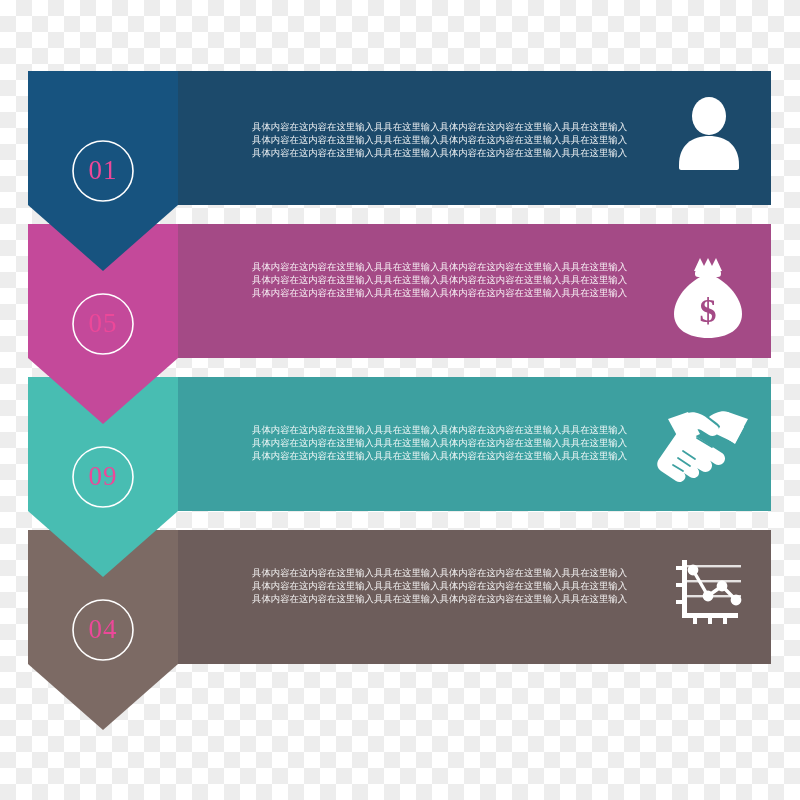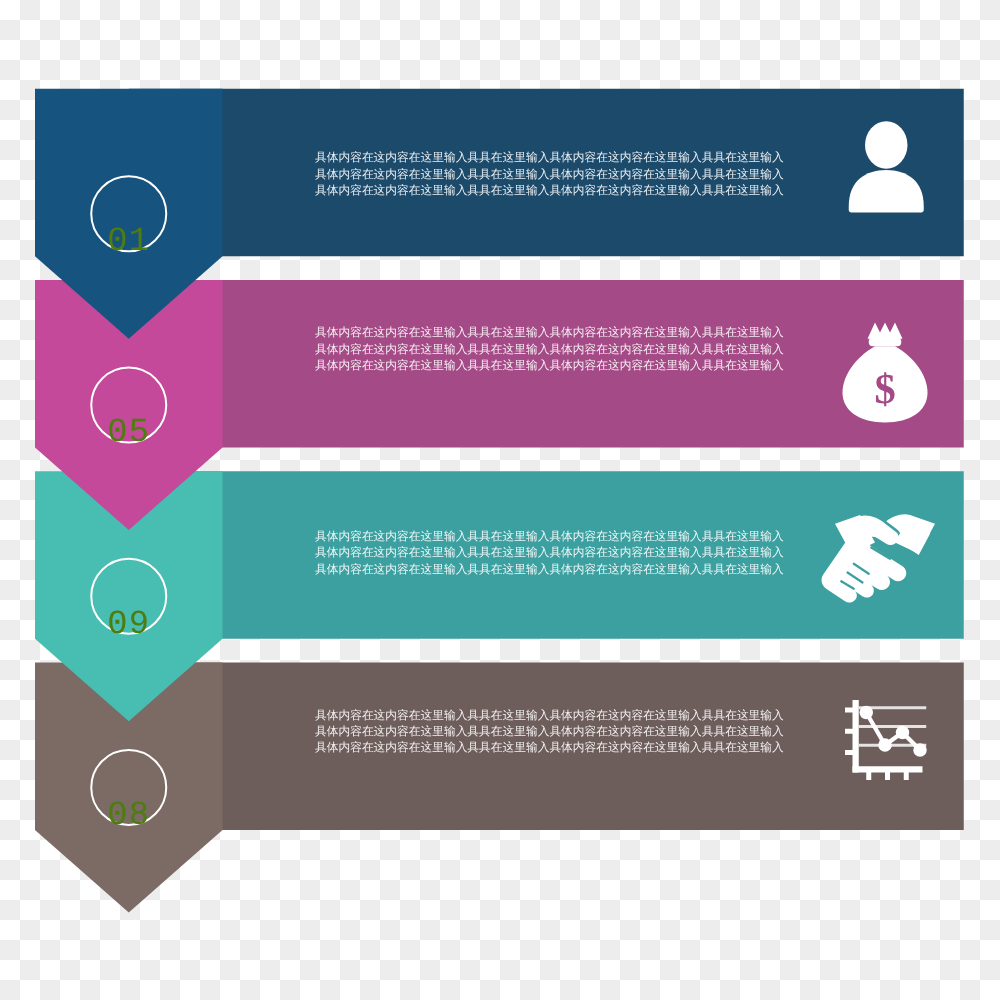--- a/index.html
+++ b/index.html
@@ -34,41 +34,40 @@
     left: 0;
     top: 0;
     width: 800px;
     height: 800px;
     display: block;
   }
 
   .band-text {
     position: absolute;
     color: #ffffff;
-    font-family: Liberation Mono, monospace;
+    font-family: Liberation Sans, sans-serif;
     font-size: 9.4px;
     line-height: 13.2px;
     letter-spacing: 0px;
     white-space: nowrap;
     opacity: 0.92;
     text-align: left;
     pointer-events: none;
   }
 
   .num-label {
     position: absolute;
-    color: #4d7c0f;
-    font-family: Liberation Mono, monospace;
+    color: #ec4899;
+    font-family: Liberation Serif, serif;
     font-size: 27px;
     font-weight: 400;
     letter-spacing: 1px;
     text-align: center;
     width: 80px;
     pointer-events: none;
-    margin-top: 24px;
   }
 </style>
 </head>
 <body>
 
 <div id="canvas">
 
   <svg class="diagram" viewBox="0 0 800 800" xmlns="http://www.w3.org/2000/svg">
 
     <g>
@@ -168,20 +167,20 @@
     <div>具体内容在这内容在这里输入具具在这里输入具体内容在这内容在这里输入具具在这里输入</div>
   </div>
 
   <div class="num-label" style="left:63px; top:461px;">09</div>
   <div class="band-text" style="left:252px; top:423px; width:368px;">
     <div>具体内容在这内容在这里输入具具在这里输入具体内容在这内容在这里输入具具在这里输入</div>
     <div>具体内容在这内容在这里输入具具在这里输入具体内容在这内容在这里输入具具在这里输入</div>
     <div>具体内容在这内容在这里输入具具在这里输入具体内容在这内容在这里输入具具在这里输入</div>
   </div>
 
-  <div class="num-label" style="left:63px; top:614px;">08</div>
+  <div class="num-label" style="left:63px; top:614px;">04</div>
   <div class="band-text" style="left:252px; top:566px; width:368px;">
     <div>具体内容在这内容在这里输入具具在这里输入具体内容在这内容在这里输入具具在这里输入</div>
     <div>具体内容在这内容在这里输入具具在这里输入具体内容在这内容在这里输入具具在这里输入</div>
     <div>具体内容在这内容在这里输入具具在这里输入具体内容在这内容在这里输入具具在这里输入</div>
   </div>
 
 </div>
 
 </body></html>

